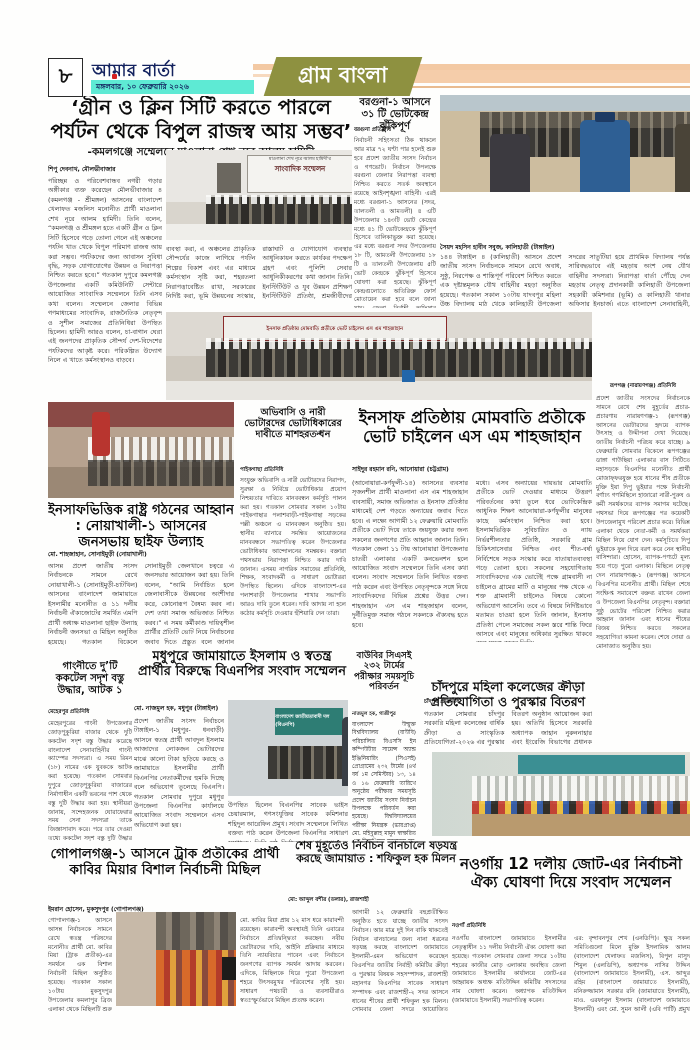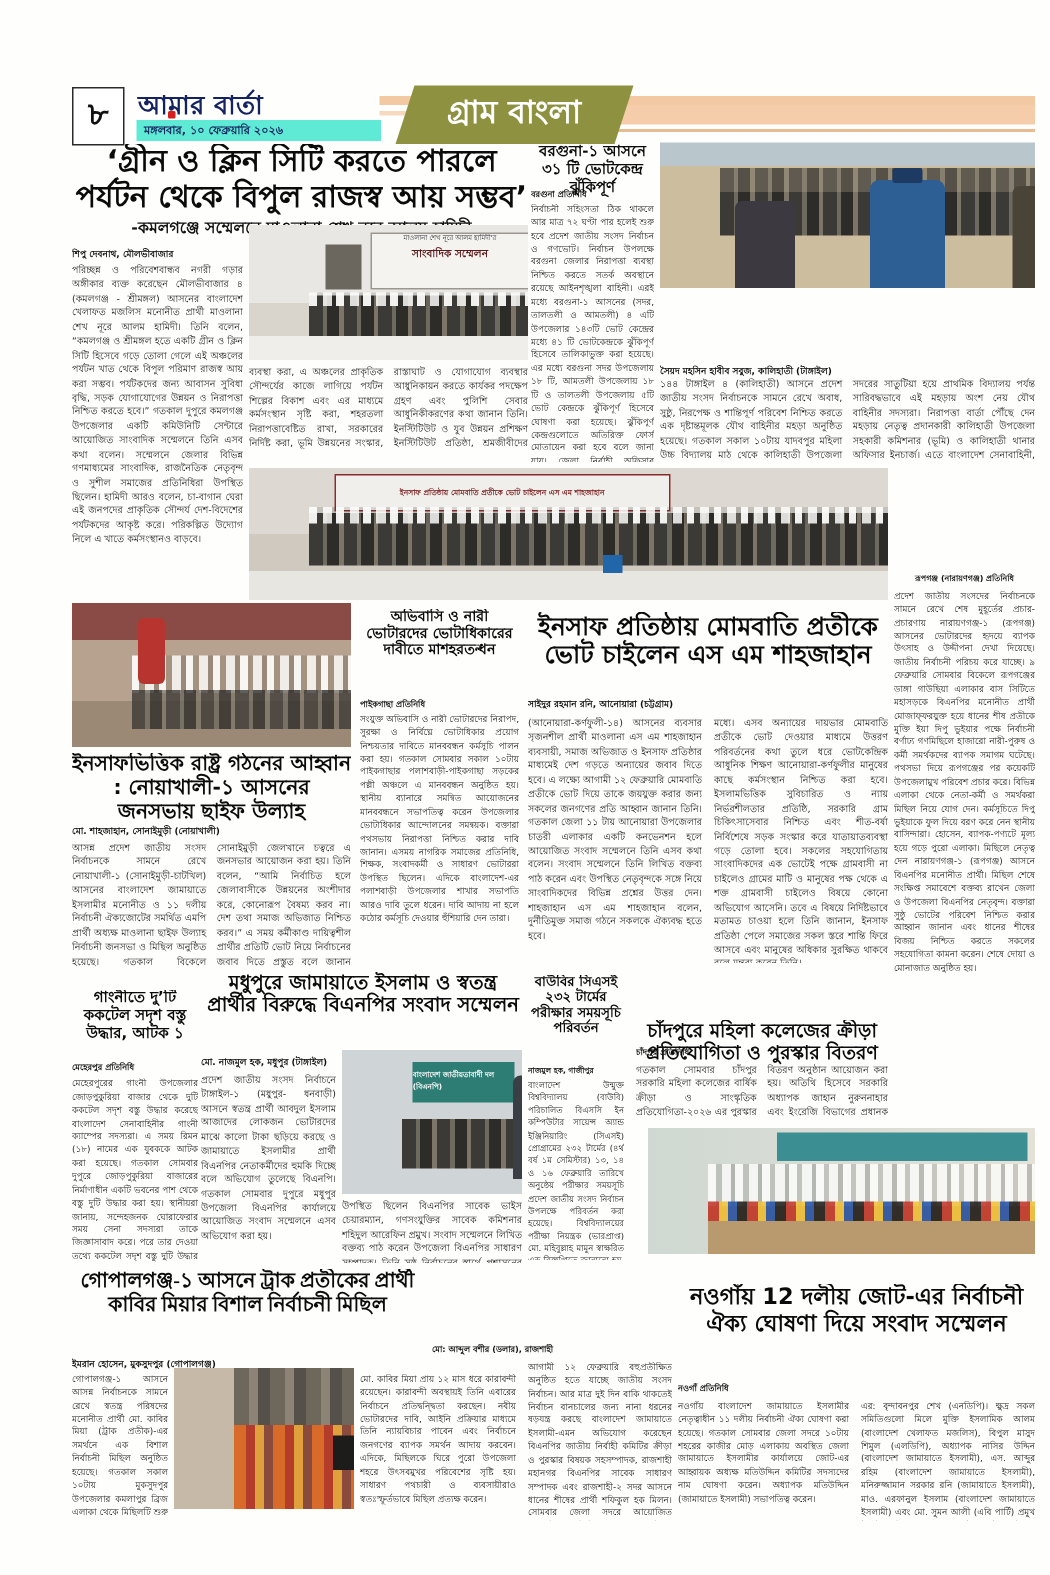--- a/index.html
+++ b/index.html
@@ -137,30 +137,31 @@
   <div class="abs by" style="left:424px;top:698px;width:100px;font-size:5.5px;">চাঁদপুর প্রতিনিধি</div>
   <div class="abs bd c2" style="left:424px;top:709px;width:168px;height:40px;">গতকাল সোমবার চাঁদপুর সরকারি মহিলা কলেজের বার্ষিক ক্রীড়া ও সাংস্কৃতিক প্রতিযোগিতা-২০২৬ এর পুরস্কার বিতরণ অনুষ্ঠান আয়োজন করা হয়। অতিথি হিসেবে সরকারি অধ্যাপক জাহান নুরুননাহার এবং ইংরেজি বিভাগের প্রধানক মো. সাইদুল ইসলাম-এর প্রাণবন্ত সঞ্চালনায় পরিবেশিত হয়। সকলের সমবেত কণ্ঠে জাতীয় সঙ্গীত পরিবেশনের মধ্য দিয়ে অনুষ্ঠান শুরু হয়। সাংস্কৃতিক পর্বে শিক্ষার্থীরা নৃত্য, সংগীত ও আবৃত্তি পরিবেশন করে। পরে বিজয়ীদের হাতে পুরস্কার তুলে দেন অতিথিরা। অধ্যক্ষ শিক্ষার্থীদের লেখাপড়ার পাশাপাশি খেলাধুলায় মনোনিবেশের আহ্বান জানান।</div>
 
   <div class="ph" style="left:432px;top:752px;width:258px;height:84px;background:linear-gradient(90deg,#cfd8d2,#e4e1d8);">
     <div class="strip" style="top:4%;height:22%;left:18%;right:2%;background:#3b8f93;"></div>
     <div class="strip caps" style="top:28%;height:34%;"></div>
     <div class="strip" style="top:62%;height:38%;background:#b99a6e;"></div>
     <div class="strip" style="top:58%;height:16%;background:repeating-linear-gradient(90deg,#c23a2e 0 7px,#f0c23c 7px 13px,#2a56a8 13px 19px,#23221f 19px 26px);opacity:.9;"></div>
   </div>
 
-  <div class="abs hl" style="left:48px;top:846px;width:234px;height:54px;font-size:13.5px;font-family:Liberation Serif, serif;">গোপালগঞ্জ-১ আসনে ট্রাক প্রতীকের প্রার্থী কাবির মিয়ার বিশাল নির্বাচনী মিছিল</div>
+  <div class="abs hl" style="left:48px;top:846px;width:234px;height:54px;font-size:13.5px;">গোপালগঞ্জ-১ আসনে ট্রাক প্রতীকের প্রার্থী কাবির মিয়ার বিশাল নির্বাচনী মিছিল</div>
   <div class="abs by" style="left:48px;top:904px;width:150px;">ইমরান হোসেন, মুকসুদপুর (গোপালগঞ্জ)</div>
   <div class="abs bd" style="left:48px;top:916px;width:64px;height:96px;font-size:5.9px;">গোপালগঞ্জ-১ আসনে আসন্ন নির্বাচনকে সামনে রেখে স্বতন্ত্র পরিষদের মনোনীত প্রার্থী মো. কাবির মিয়া (ট্রাক প্রতীক)-এর সমর্থনে এক বিশাল নির্বাচনী মিছিল অনুষ্ঠিত হয়েছে। গতকাল সকাল ১০টায় মুকসুদপুর উপজেলার কমলাপুর ব্রিজ এলাকা থেকে মিছিলটি শুরু হয়। পরে মিছিলটি উপজেলা শহরের প্রধান প্রধান সড়ক প্রদক্ষিণ করে।</div>
   <div class="ph" style="left:116px;top:912px;width:120px;height:94px;background:#c7b9a8;">
     <div class="strip" style="top:0;height:42%;background:repeating-linear-gradient(90deg,#6e675c 0 10px,#8e8476 10px 16px,#55504a 16px 24px);"></div>
     <div class="strip" style="top:40%;height:60%;background:repeating-linear-gradient(90deg,#d86a2a 0 8px,#b33c2a 8px 14px,#e0a13c 14px 20px,#8a4a3c 20px 26px);"></div>
     <div class="strip" style="left:55%;top:48%;width:26%;height:24%;background:#1d1c1a;display:flex;align-items:center;justify-content:center;"></div>
   </div>
   <div class="abs bd" style="left:240px;top:916px;width:104px;height:96px;font-size:5.9px;">মো. কাবির মিয়া প্রায় ১২ মাস ধরে কারাবন্দী রয়েছেন। কারাবন্দী অবস্থায়ই তিনি এবারের নির্বাচনে প্রতিদ্বন্দ্বিতা করছেন। নবীয় ভোটারদের দাবি, আইনি প্রক্রিয়ার মাধ্যমে তিনি ন্যায়বিচার পাবেন এবং নির্বাচনে জনগণের ব্যাপক সমর্থন আদায় করবেন। এদিকে, মিছিলকে ঘিরে পুরো উপজেলা শহরে উৎসবমুখর পরিবেশের সৃষ্টি হয়। সাধারণ পথচারী ও ব্যবসায়ীরাও স্বতঃস্ফূর্তভাবে মিছিল প্রত্যক্ষ করেন।</div>
 
+  <div class="abs hl" style="left:288px;top:840px;width:176px;height:54px;font-size:11px;">শেষ মুহূর্তেও নির্বাচন বানচালে ষড়যন্ত্র করছে জামায়াত : শফিকুল হক মিলন</div>
   <div class="abs by" style="left:288px;top:896px;width:176px;font-size:5.5px;">মো: আব্দুল বশীর (ডলার), রাজশাহী</div>
   <div class="abs bd" style="left:352px;top:908px;width:96px;height:106px;font-size:5.9px;">আগামী ১২ ফেব্রুয়ারি বহুপ্রতীক্ষিত অনুষ্ঠিত হতে যাচ্ছে জাতীয় সংসদ নির্বাচন। আর মাত্র দুই দিন বাকি থাকতেই নির্বাচন বানচালের জন্য নানা ধরনের ষড়যন্ত্র করছে বাংলাদেশ জামায়াতে ইসলামী-এমন অভিযোগ করেছেন বিএনপির জাতীয় নির্বাহী কমিটির ক্রীড়া ও পুরস্কার বিষয়ক সহসম্পাদক, রাজশাহী মহানগর বিএনপির সাবেক সাধারণ সম্পাদক এবং রাজশাহী-২ সদর আসনে ধানের শীষের প্রার্থী শফিকুল হক মিলন। সোমবার জেলা সদরে আয়োজিত সাংবাদিকদের তিনি এ কথা বলেন। মিলন বলেন, দেশের বিভিন্ন স্থানে ভোটের পরিবেশ নষ্ট করতে একটি মহল অপতৎপরতা চালাচ্ছে। তিনি সকলকে সজাগ থাকার আহ্বান জানান।</div>
 
   <div class="abs hl" style="left:452px;top:856px;width:238px;height:64px;font-size:15px;">নওগাঁয় 12 দলীয় জোট-এর নির্বাচনী ঐক্য ঘোষণা দিয়ে সংবাদ সম্মেলন</div>
   <div class="abs by" style="left:452px;top:922px;width:100px;font-size:5.5px;">নওগাঁ প্রতিনিধি</div>
   <div class="abs bd" style="left:452px;top:934px;width:114px;height:80px;font-size:5.9px;">নওগাঁয় বাংলাদেশ জামায়াতে ইসলামীর নেতৃত্বাধীন ১১ দলীয় নির্বাচনী ঐক্য ঘোষণা করা হয়েছে। গতকাল সোমবার জেলা সদরে ১০টায় শহরের কাজীর মোড় এলাকায় অবস্থিত জেলা জামায়াতে ইসলামীর কার্যালয়ে জোট-এর আহ্বায়ক অধ্যক্ষ মতিউদ্দিন কমিটির সদস্যদের নাম ঘোষণা করেন। অধ্যাপক মতিউদ্দিন (জামায়াতে ইসলামী) সভাপতিত্ব করেন।</div>
   <div class="abs bd" style="left:574px;top:934px;width:116px;height:80px;font-size:5.9px;">এর: বৃন্দাবনপুর শেখ (এনডিপি)। ক্ষুদ্র সকল সমিতিগুলো মিলে মুক্তি ইসলামিক আলম (বাংলাদেশ খেলাফত মজলিস), বিপুল মাসুদ শিমুল (এলডিপি), অধ্যাপক নাসির উদ্দিন (বাংলাদেশ জামায়াতে ইসলামী), এস. আব্দুর রহিম (বাংলাদেশ জামায়াতে ইসলামী), মনিরুজ্জামান সরকার রনি (জামায়াতে ইসলামী), মাও. এরফানুল ইসলাম (বাংলাদেশ জামায়াতে ইসলামী) এবং মো. সুমন আলী (এবি পার্টি) প্রমুখ উপস্থিত ছিলেন। নেতৃবৃন্দ সুষ্ঠু ভোটের পরিবেশ রক্ষায় সকলের সহযোগিতা কামনা করেন।</div>
 
 </div>
 

